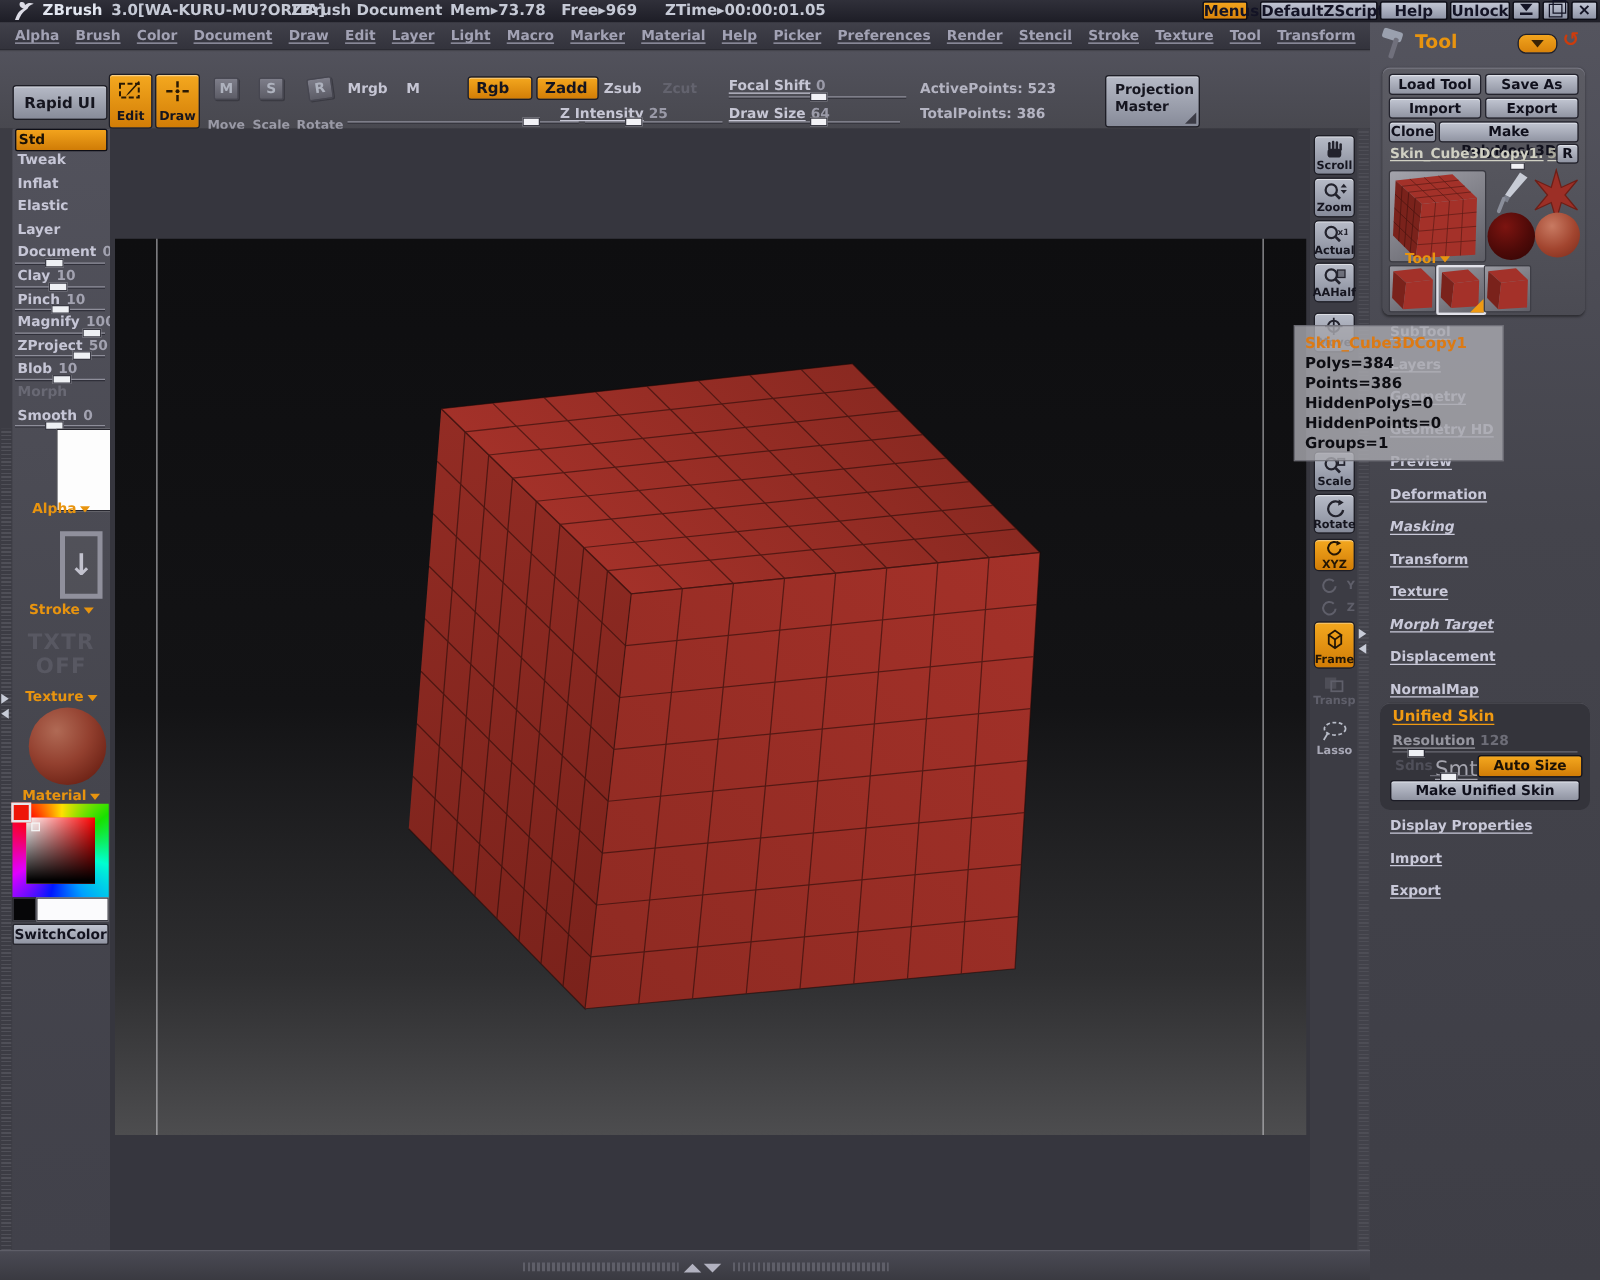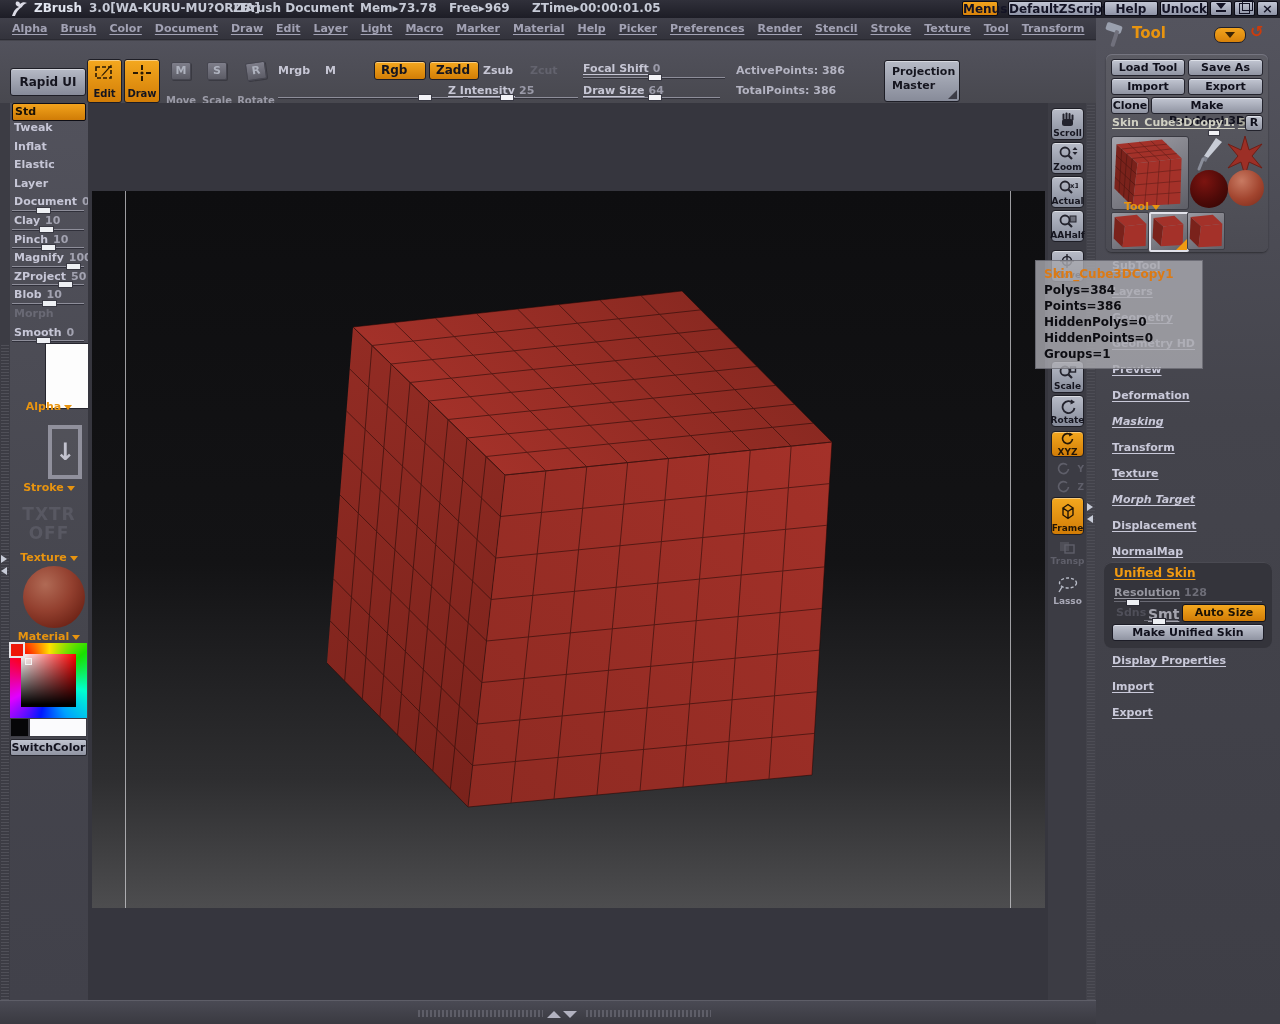--- a/index.html
+++ b/index.html
@@ -145,21 +145,21 @@
   #uskin{position:absolute;left:8px;top:544px;width:168px;height:86px;background:#34343b;border-radius:8px;
      box-shadow:inset 0 1px 0 #4a4a52;}
   #uskin-title{position:absolute;left:10px;top:4px;color:#f09a12;font-size:12px;font-weight:bold;
      text-decoration:underline;text-underline-offset:2px;}
   #res-row{position:absolute;left:10px;top:24px;width:150px;color:#96969f;font-size:11px;font-weight:bold;}
   #res-row u{text-decoration:underline;text-underline-offset:2px;}
   #res-row .val{color:#6d6d77;margin-left:4px;}
   #res-line{position:absolute;left:10px;top:39px;width:148px;height:1px;background:#6a6a74;}
   #res-knob{position:absolute;left:22px;top:37px;width:12px;height:5px;background:#eef0f4;border:1px solid #2a2a34;}
   #sdns{position:absolute;left:12px;top:44px;color:#4f4f59;font-size:11px;font-weight:bold;}
-  #smt{position:absolute;left:44px;top:44px;color:#a4a4ae;font-size:14px;font-weight:bold;text-decoration:underline;text-underline-offset:2px;}
+  #smt{position:absolute;left:44px;top:44px;color:#a4a4ae;font-size:17px;font-weight:normal;text-decoration:underline;text-underline-offset:2px;}
   #smt-line{position:absolute;left:40px;top:58px;width:34px;height:1px;background:#6a6a74;}
   #smt-knob{position:absolute;left:48px;top:56px;width:12px;height:5px;background:#eef0f4;border:1px solid #2a2a34;}
   #autosize{position:absolute;left:78px;top:42px;width:84px;height:18px;line-height:16px;text-align:center;
      background:linear-gradient(#f4a81f,#d17c06);border:1px solid #14141c;border-radius:3px;
      font-size:11px;font-weight:bold;color:#1c1205;box-sizing:border-box;}
   #make-uskin{position:absolute;left:8px;top:62px;width:152px;height:17px;line-height:15px;text-align:center;
      background:linear-gradient(#c2c6d2,#9094a2);border:1px solid #1c1c26;border-radius:3px;
      font-size:11px;font-weight:bold;color:#10101c;box-sizing:border-box;box-shadow:inset 0 1px 0 #dde0e8;}
 
   
@@ -291,21 +291,21 @@
   <i class="sl-knob" style="left:418px;top:53px;"></i>
 
   <span class="tb-label" style="left:448px;top:43px;"><u>Z Intensity</u><span class="val">25</span></span>
   <i class="sl-track" style="left:468px;top:56px;width:110px;"></i>
   <i class="sl-knob" style="left:500px;top:53px;"></i>
 
   <span class="tb-label" style="left:583px;top:43px;"><u>Draw Size</u><span class="val">64</span></span>
   <i class="sl-track" style="left:583px;top:56px;width:137px;"></i>
   <i class="sl-knob" style="left:648px;top:53px;"></i>
 
-  <span class="tb-label" style="left:736px;top:23px;color:#b4b4c2;">ActivePoints: 386</span>
+  <span class="tb-label" style="left:736px;top:23px;color:#b4b4c2;">ActivePoints: 523</span>
   <span class="tb-label" style="left:736px;top:43px;color:#b4b4c2;">TotalPoints: 386</span>
 
   <div class="tbtn" style="left:884px;top:19px;width:76px;height:42px;text-align:left;padding:4px 0 0 7px;font-size:11px;line-height:14px;">
     <div>Projection</div>
     <div>Master</div>
     <i style="position:absolute;right:2px;bottom:2px;width:0;height:0;border-left:9px solid transparent;border-bottom:9px solid #3c3c46;"></i>
   </div>
 </div>
 
 <div class="vstrip" style="left:0;top:103px;width:10px;height:897px;">

